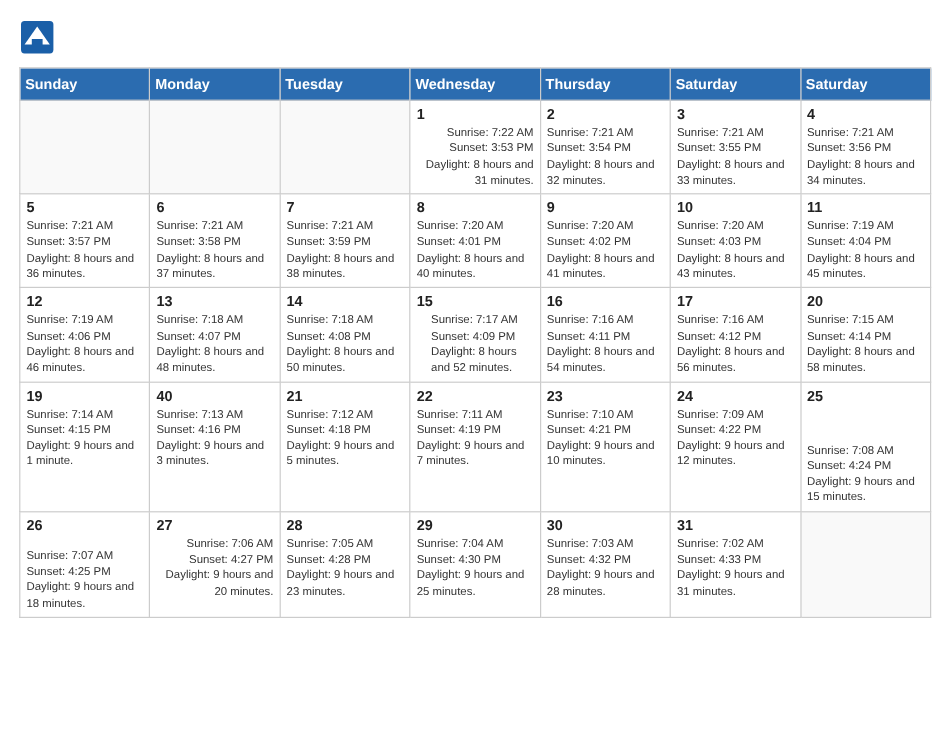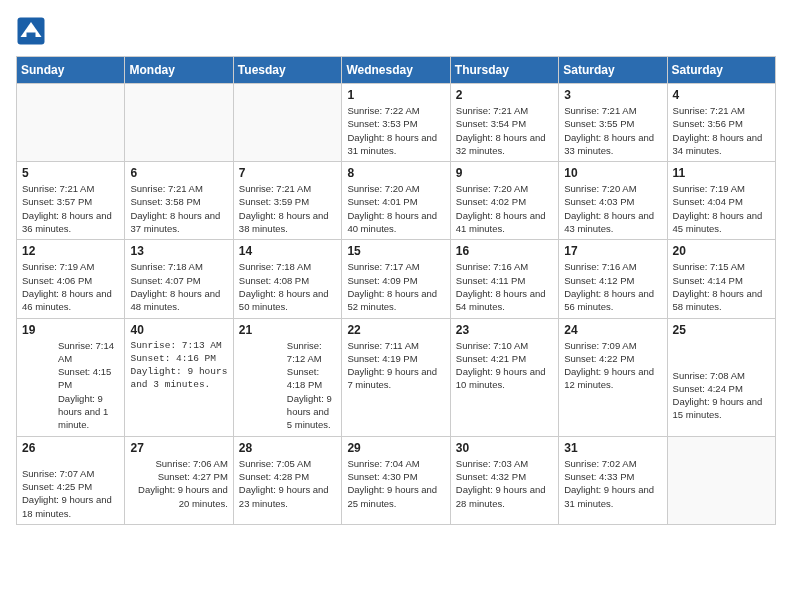--- a/index.html
+++ b/index.html
@@ -117,21 +117,21 @@
           <th>Saturday</th>
         </tr>
     </thead>
     <tbody id="calendar-body">
     <tr>
           <td class="empty"></td>
           <td class="empty"></td>
           <td class="empty"></td>
           <td>
             <span class="day-number">1</span>
-            <div class="day-info" style="white-space: pre-line;">Sunrise: 7:22 AM
+            <div class="day-info" style="white-space: pre-line; text-align: right;">Sunrise: 7:22 AM
 Sunset: 3:53 PM
 Daylight: 8 hours and 31 minutes.</div>
           </td>
           <td>
             <span class="day-number">2</span>
             <div class="day-info" style="white-space: pre-line;">Sunrise: 7:21 AM
 Sunset: 3:54 PM
 Daylight: 8 hours and 32 minutes.</div>
           </td>
           <td>
@@ -205,21 +205,21 @@
 Daylight: 8 hours and 48 minutes.</div>
           </td>
           <td>
             <span class="day-number">14</span>
             <div class="day-info" style="white-space: pre-line;">Sunrise: 7:18 AM
 Sunset: 4:08 PM
 Daylight: 8 hours and 50 minutes.</div>
           </td>
           <td>
             <span class="day-number">15</span>
-            <div class="day-info" style="white-space: pre-line;">Sunrise: 7:17 AM
+            <div class="day-info" style="white-space: pre-line; margin-left: 12px;">Sunrise: 7:17 AM
 Sunset: 4:09 PM
 Daylight: 8 hours and 52 minutes.</div>
           </td>
           <td>
             <span class="day-number">16</span>
             <div class="day-info" style="white-space: pre-line;">Sunrise: 7:16 AM
 Sunset: 4:11 PM
 Daylight: 8 hours and 54 minutes.</div>
           </td>
           <td>
@@ -231,33 +231,33 @@
           <td>
             <span class="day-number">20</span>
             <div class="day-info" style="white-space: pre-line;">Sunrise: 7:15 AM
 Sunset: 4:14 PM
 Daylight: 8 hours and 58 minutes.</div>
           </td>
         </tr>
         <tr>
           <td>
             <span class="day-number">19</span>
-            <div class="day-info" style="white-space: pre-line; margin-left: 36px;">Sunrise: 7:14 AM
+            <div class="day-info" style="white-space: pre-line;">Sunrise: 7:14 AM
 Sunset: 4:15 PM
 Daylight: 9 hours and 1 minute.</div>
           </td>
           <td>
             <span class="day-number">40</span>
-            <div class="day-info" style="white-space: pre-line; font-family: Liberation Mono, monospace;">Sunrise: 7:13 AM
+            <div class="day-info" style="white-space: pre-line;">Sunrise: 7:13 AM
 Sunset: 4:16 PM
 Daylight: 9 hours and 3 minutes.</div>
           </td>
           <td>
             <span class="day-number">21</span>
-            <div class="day-info" style="white-space: pre-line; margin-left: 48px;">Sunrise: 7:12 AM
+            <div class="day-info" style="white-space: pre-line;">Sunrise: 7:12 AM
 Sunset: 4:18 PM
 Daylight: 9 hours and 5 minutes.</div>
           </td>
           <td>
             <span class="day-number">22</span>
             <div class="day-info" style="white-space: pre-line;">Sunrise: 7:11 AM
 Sunset: 4:19 PM
 Daylight: 9 hours and 7 minutes.</div>
           </td>
           <td>

